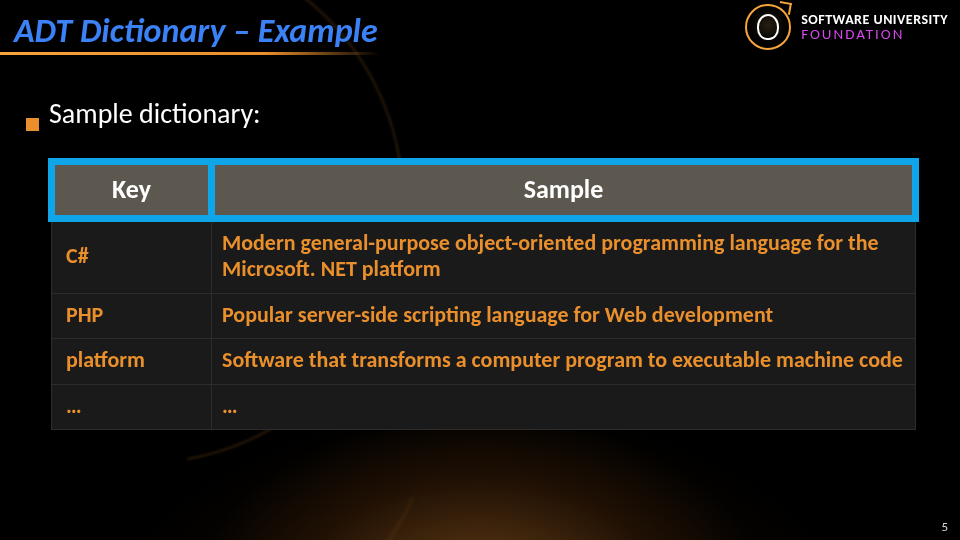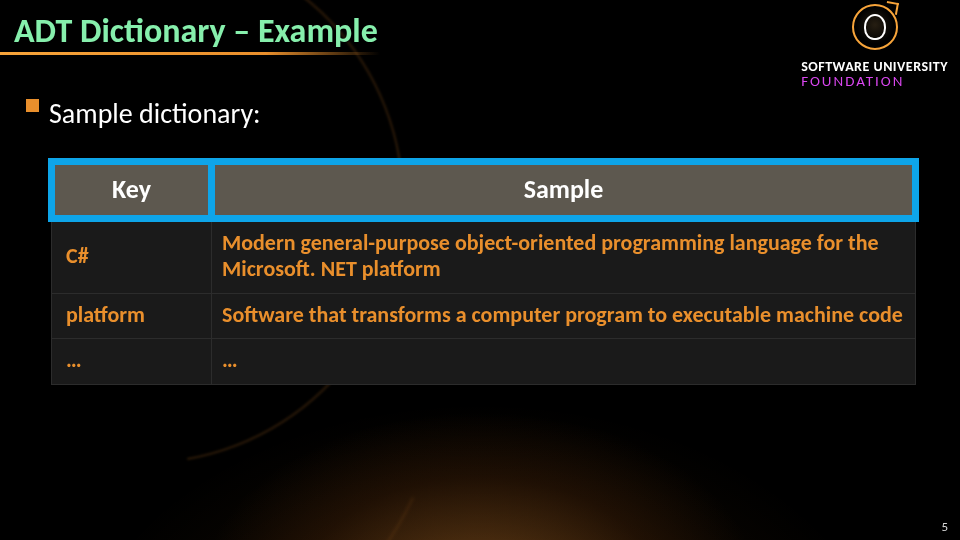--- a/index.html
+++ b/index.html
@@ -34,36 +34,36 @@
     border-radius:50%;
     transform:rotate(-20deg);
     filter:blur(1.5px);
   }
 
   .title{
     position:absolute;
     left:14px; top:10px;
     font-size:34px;
     font-weight:700;
-    color:#86efac;
+    color:#3b82f6;
     text-shadow:0 1px 0 #000;
+    font-style:italic;
   }
   .title-underline{
     position:absolute;
     left:0; top:52px;
     width:380px; height:3px;
     background:linear-gradient(90deg,#f7a43a 0%,#e98f2c 70%,rgba(233,143,44,0) 100%);
   }
 
   .logo{
     position:absolute;
     right:12px; top:4px;
     display:flex; align-items:center; gap:10px;
     color:#fff;
-    flex-direction:column;
   }
   .logo-bulb{
     width:46px;height:46px;border:2px solid #f7a43a;border-radius:50%;
     position:relative;display:flex;align-items:center;justify-content:center;
     background:radial-gradient(circle at 50% 45%,rgba(255,200,120,0.15),transparent 60%);
   }
   .logo-bulb::before{
     content:"";width:18px;height:22px;border:2px solid #fff;border-radius:50% 50% 45% 45%;
     display:block;
   }
@@ -74,21 +74,21 @@
   }
   .logo-text{line-height:1;}
   .logo-text .l1{font-size:14px;font-weight:700;letter-spacing:0.5px;color:#fff;}
   .logo-text .l2{font-size:15px;font-weight:300;color:#d946ef;letter-spacing:2px;}
 
   .subtitle{
     position:absolute;
     left:26px; top:96px;
     font-size:28px;
     color:#fff;
-    display:flex; align-items:flex-start; gap:10px;
+    display:flex; align-items:flex-end; gap:10px;
   }
   .bullet-sq{
     width:13px;height:13px;background:#e98f2c;flex:0 0 auto;margin-top:3px;
   }
 
   .table{
     position:absolute;
     left:48px; top:158px;
     width:864px;
     border-collapse:collapse;
@@ -156,20 +156,24 @@
       <th class="key-h">Key</th>
       <th>Sample</th>
     </tr>
   </thead>
   <tbody>
     <tr>
       <td class="key-c">C#</td>
       <td>Modern general-purpose object-oriented programming language for the Microsoft. NET platform</td>
     </tr>
     <tr>
+      <td class="key-c">PHP</td>
+      <td>Popular server-side scripting language for Web development</td>
+    </tr>
+    <tr>
       <td class="key-c">platform</td>
       <td>Software that transforms a computer program to executable machine code</td>
     </tr>
     <tr>
       <td class="key-c">…</td>
       <td>…</td>
     </tr>
   </tbody>
 </table>
 

